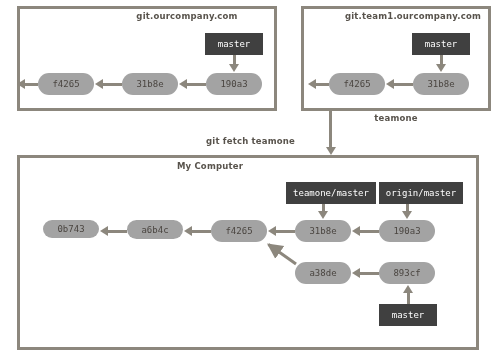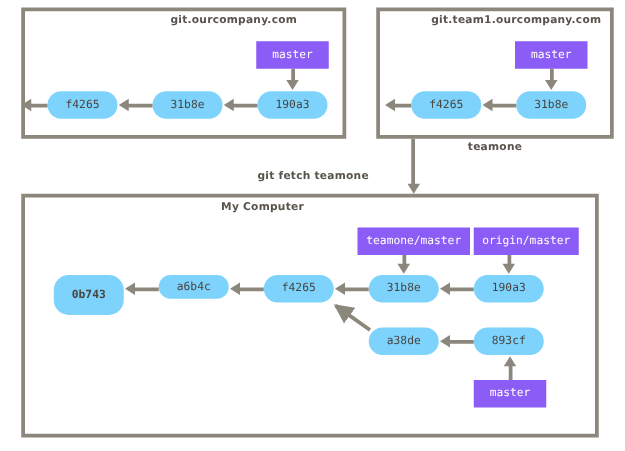--- a/index.html
+++ b/index.html
@@ -49,36 +49,36 @@
     font-size: 8.5px;
     color: #58534c;
     letter-spacing: 0.2px;
     white-space: nowrap;
   }
 
   
   .node {
     position: absolute;
     box-sizing: border-box;
-    background: #7dd3fc;
+    background: #a3a3a3;
     border-radius: 12px;
     display: flex;
     align-items: center;
     justify-content: center;
     font-family: "DejaVu Sans Mono", monospace;
     font-size: 9px;
     color: #4a4540;
     letter-spacing: 0px;
   }
 
   
   .branch {
     position: absolute;
     box-sizing: border-box;
-    background: #8b5cf6;
+    background: #404040;
     display: flex;
     align-items: center;
     justify-content: center;
     font-family: "DejaVu Sans Mono", monospace;
     font-size: 9px;
     color: #ffffff;
     letter-spacing: 0px;
     white-space: nowrap;
   }
 
@@ -187,21 +187,21 @@
 
   <div class="box-caption" style="left:301px; top:113px; width:190px;">teamone</div>
 
   <div class="arrow-v-down" style="left:329px; top:111px; height:37px;"></div>
   <div class="fetch-label" style="left:206px; top:136px;">git fetch teamone</div>
 
   <div class="server-box" style="left:17px; top:155px; width:462px; height:195px;"></div>
 
   <div class="box-title" style="left:17px; top:161px; width:386px;">My Computer</div>
 
-  <div class="node" style="left:43px; top:220px; width:56px; height:32px;font-weight:bold;">0b743</div>
+  <div class="node" style="left:43px; top:220px; width:56px; height:18px;">0b743</div>
   <div class="node" style="left:127px; top:220px; width:56px; height:19px;">a6b4c</div>
   <div class="node" style="left:211px; top:220px; width:56px; height:22px;">f4265</div>
   <div class="node" style="left:295px; top:220px; width:56px; height:22px;">31b8e</div>
   <div class="node" style="left:379px; top:220px; width:56px; height:22px;">190a3</div>
 
   <div class="arrow-h" style="left:107px; top:229.5px; width:20px;"></div>
   <div class="arrow-h" style="left:191px; top:229.5px; width:20px;"></div>
   <div class="arrow-h" style="left:275px; top:229.5px; width:20px;"></div>
   <div class="arrow-h" style="left:359px; top:229.5px; width:20px;"></div>
 

